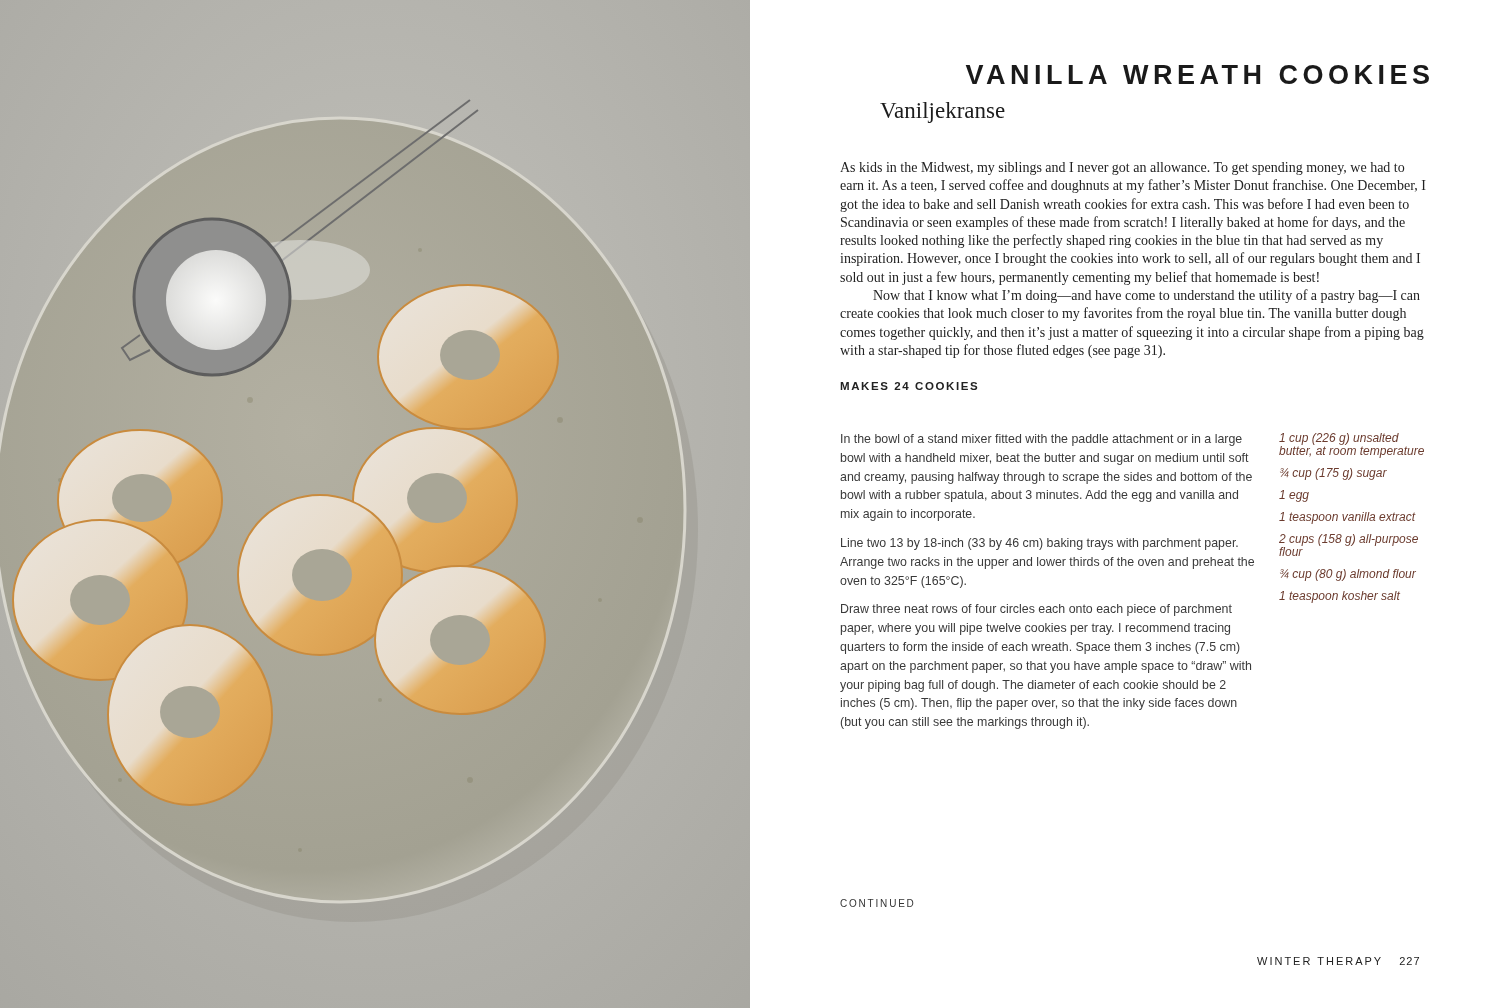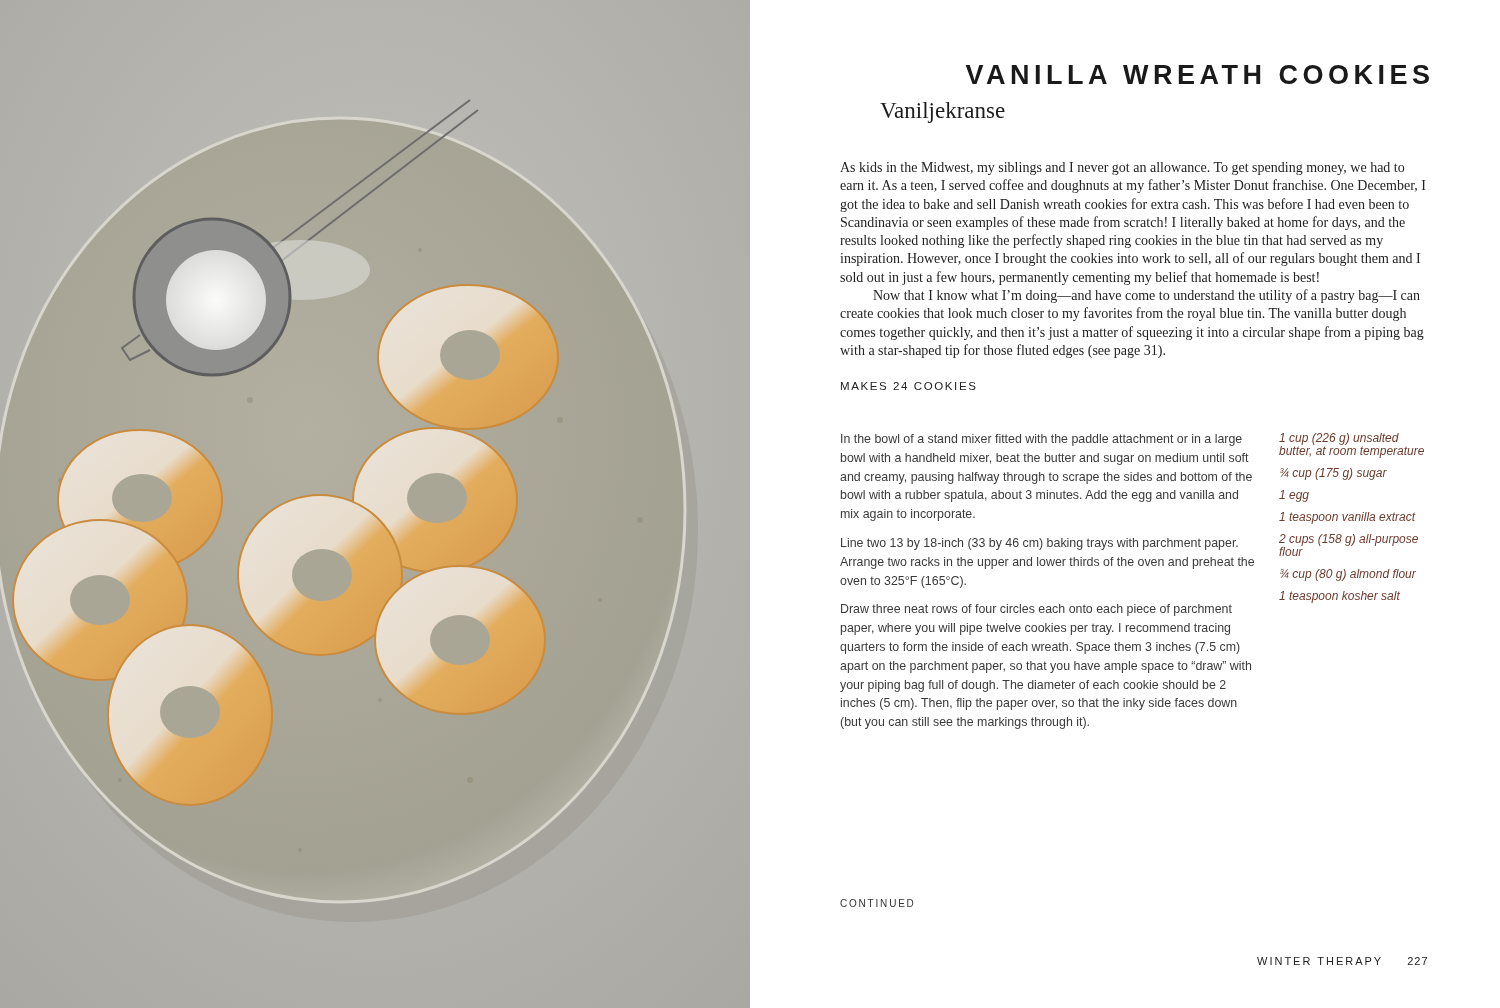--- a/index.html
+++ b/index.html
@@ -7,28 +7,28 @@
   .photo { position:absolute; left:0; top:0; width:750px; height:1008px; background:#b7b6b0; overflow:hidden; }
   .photo svg { display:block; }
   .page { position:absolute; left:750px; top:0; width:770px; height:1008px; background:#ffffff; }
   .title { position:absolute; left:0; width:100%; top:60px; text-align:center; padding-left:130px; box-sizing:border-box;
            font-family:"Liberation Sans", sans-serif; font-weight:bold; font-size:27px; letter-spacing:4.5px; color:#1a1a1a; }
   .subtitle { position:absolute; left:0; width:100%; top:98px; text-align:left; padding-left:130px; box-sizing:border-box;
            font-family:"Liberation Serif", serif; font-size:23px; color:#1c1c1c; }
   .intro { position:absolute; left:90px; top:159px; width:590px; font-family:"Liberation Serif", serif; font-size:14px; line-height:18.3px; color:#222; }
   .intro p { margin:0; }
   .intro p.indent { text-indent:33px; }
-  .makes { position:absolute; left:90px; top:380px; font-family:"Liberation Sans", sans-serif; font-size:11.5px; letter-spacing:1.6px; color:#222; }
+  .makes { position:absolute; left:90px; top:380px; font-family:"Liberation Sans", sans-serif; font-size:11.5px; letter-spacing:1.6px; color:#222;font-weight:bold; }
   .steps { position:absolute; left:90px; top:430px; width:415px; font-family:"Liberation Sans", sans-serif; font-size:12.4px; line-height:18.8px; color:#3a3a3a; }
   .steps p { margin:0 0 10px 0; }
   .ingredients { position:absolute; left:529px; top:432px; width:150px; font-family:"Liberation Sans", sans-serif; font-size:12px; line-height:13px; color:#6b3b2e; }
   .ingredients div { margin-bottom:9px;font-style:italic; }
   .continued { position:absolute; left:90px; top:898px; font-family:"Liberation Sans", sans-serif; font-size:10px; letter-spacing:1.8px; color:#333; }
   .footer { position:absolute; left:507px; top:955px; font-family:"Liberation Sans", sans-serif; font-size:11px; letter-spacing:2px; color:#222; }
-  .footer .pg { margin-left:24px; letter-spacing:1px; }
+  .footer .pg { margin-left:16px; letter-spacing:1px; }
 </style>
 </head>
 <body>
 
 <div class="photo">
   <svg width="750" height="1008" viewBox="0 0 750 1008">
     <defs>
       <radialGradient id="bg" cx="0.5" cy="0.4" r="0.8">
         <stop offset="0" stop-color="#c2c1bb"></stop>
         <stop offset="1" stop-color="#a8a7a1"></stop>

